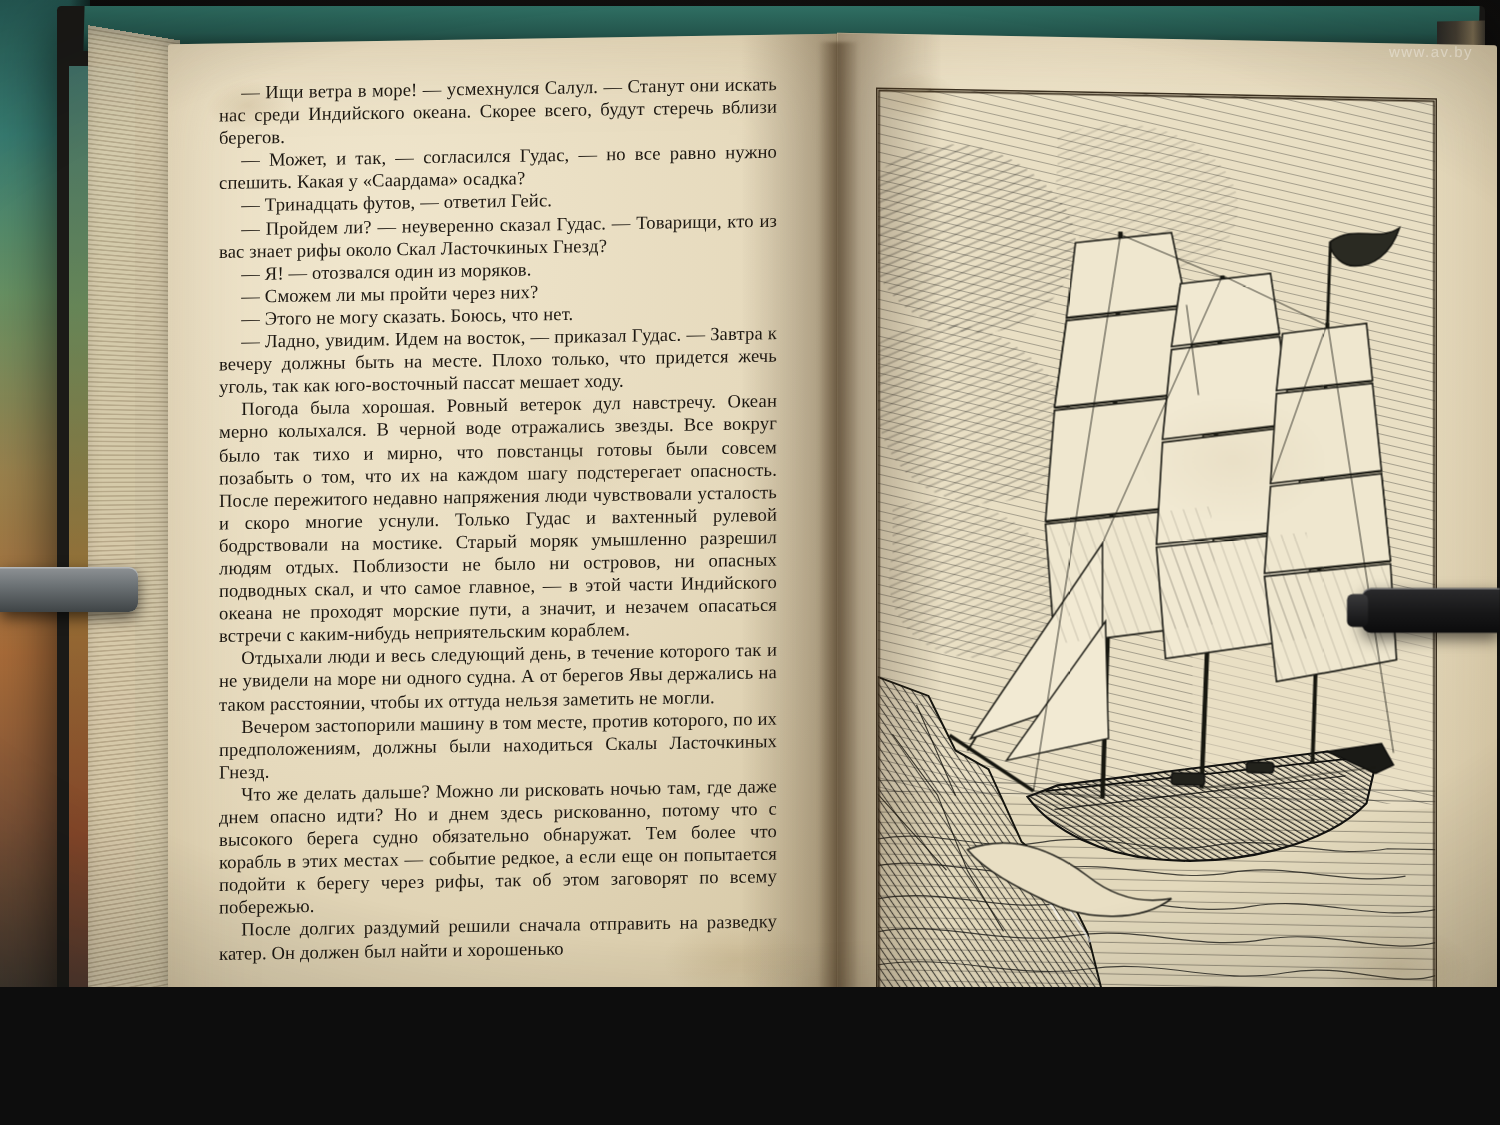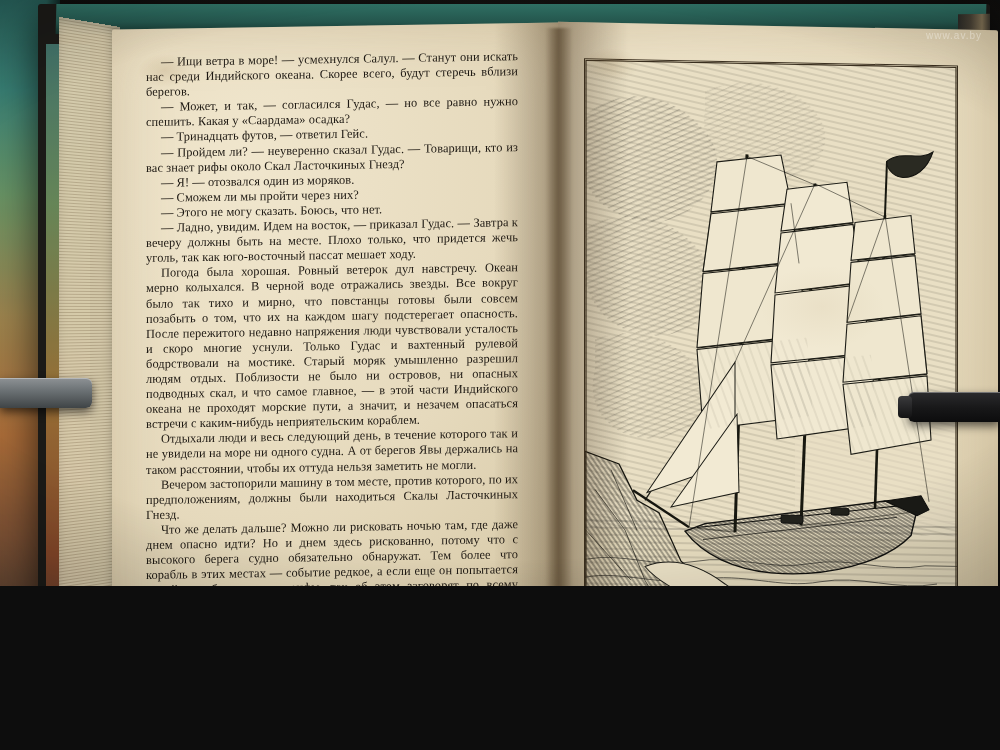--- a/index.html
+++ b/index.html
@@ -3,21 +3,21 @@
 <meta charset="utf-8">
 <style>
   html, body {
     margin: 0;
     padding: 0;
     background: #0d0d0d;
   }
   #scene {
     position: relative;
     width: 1000px;
-    height: 586px;
+    height: 658px;
     overflow: hidden;
     background: #0c4a6e;
     font-family: "Liberation Serif", serif;
   }
 
   
   .backdrop {
     position: absolute;
     inset: 0;
     background:

